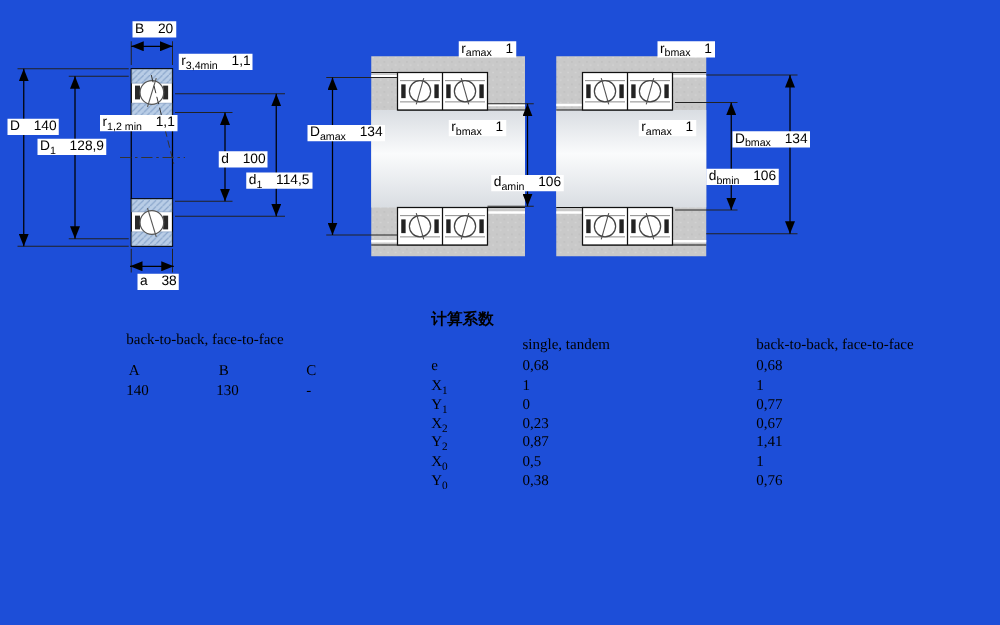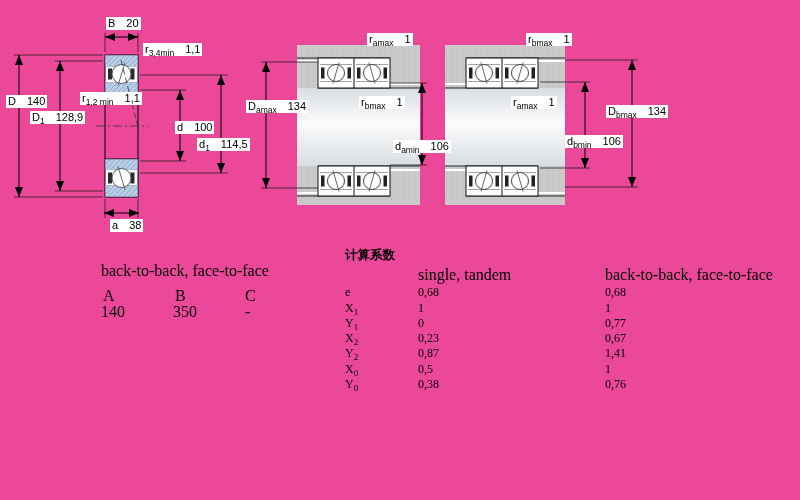--- a/index.html
+++ b/index.html
@@ -1,25 +1,25 @@
 <!DOCTYPE html>
 <html><head>
 <meta charset="utf-8">
 <style>
   html,body{margin:0;padding:0;background:#fff;}
-  #stage{position:relative;width:800px;height:500px;background:#ec4899;overflow:hidden;
+  #stage{position:relative;width:800px;height:500px;background:#1d4ed8;overflow:hidden;
          font-family:"Liberation Sans",sans-serif;color:#000;}
   svg{position:absolute;display:block;}
   .dim{position:absolute;font:11px "Liberation Sans",sans-serif;color:#000;
        white-space:nowrap;line-height:13px;}
   .dim.bg{background:#fff;padding:0 2px;}
   .dim sub{font-size:8.5px;line-height:0;}
   .dim .val{margin-left:11px;}
   .serif{position:absolute;font-family:"Liberation Serif","DejaVu Serif",serif;
-         font-size:16px;white-space:nowrap;line-height:14px;}
+         font-size:12px;white-space:nowrap;line-height:14px;}
   .b{font-weight:bold;}
   .frow{position:absolute;white-space:nowrap;}
   .frow .c0,.frow .c1,.frow .c2{position:absolute;top:0;
         font-family:"Liberation Serif","DejaVu Serif",serif;font-size:12px;white-space:nowrap;}
   .frow .c0{left:0;}
   .frow .c1{left:73px;}
   .frow .c2{left:260px;}
   .frow sub,.serif sub{font-size:9px;line-height:0;}
 </style>
 </head>
@@ -228,28 +228,28 @@
   <div class="dim bg" style="left:110px;top:219px"><span>a</span><sub></sub><span class="val">38</span></div>
 
   <div class="dim bg" style="left:367px;top:33px"><span>r</span><sub>amax</sub><span class="val">1</span></div>
   <div class="dim bg" style="left:246px;top:100px"><span>D</span><sub>amax</sub><span class="val">134</span></div>
   <div class="dim bg" style="left:359px;top:96px"><span>r</span><sub>bmax</sub><span class="val">1</span></div>
   <div class="dim bg" style="left:393px;top:140px"><span>d</span><sub>amin</sub><span class="val">106</span></div>
 
   <div class="dim bg" style="left:526px;top:33px"><span>r</span><sub>bmax</sub><span class="val">1</span></div>
   <div class="dim bg" style="left:511px;top:96px"><span>r</span><sub>amax</sub><span class="val">1</span></div>
   <div class="dim bg" style="left:565px;top:135px"><span>d</span><sub>bmin</sub><span class="val">106</span></div>
-  <div class="dim bg" style="left:606px;top:105px"><span>D</span><sub>bmax</sub><span class="val">134</span></div>
+  <div class="dim bg" style="left:586px;top:105px"><span>D</span><sub>bmax</sub><span class="val">134</span></div>
 
   <div class="serif" style="left:101px;top:264px">back-to-back, face-to-face</div>
   <div class="serif" style="left:103px;top:289px">A</div>
   <div class="serif" style="left:175px;top:289px">B</div>
   <div class="serif" style="left:245px;top:289px">C</div>
   <div class="serif" style="left:101px;top:305px">140</div>
-  <div class="serif" style="left:173px;top:305px">350</div>
+  <div class="serif" style="left:173px;top:305px">130</div>
   <div class="serif" style="left:245px;top:305px">-</div>
 
   <div class="serif b" style="left:345px;top:248px;font-size:12.5px">计算系数</div>
   <div class="serif" style="left:418px;top:268px">single, tandem</div>
   <div class="serif" style="left:605px;top:268px">back-to-back, face-to-face</div>
 
   <div class="frow" style="left:345px;top:285px">
     <span class="c0"><span>e</span><sub></sub></span>
     <span class="c1">0,68</span>
     <span class="c2">0,68</span>

